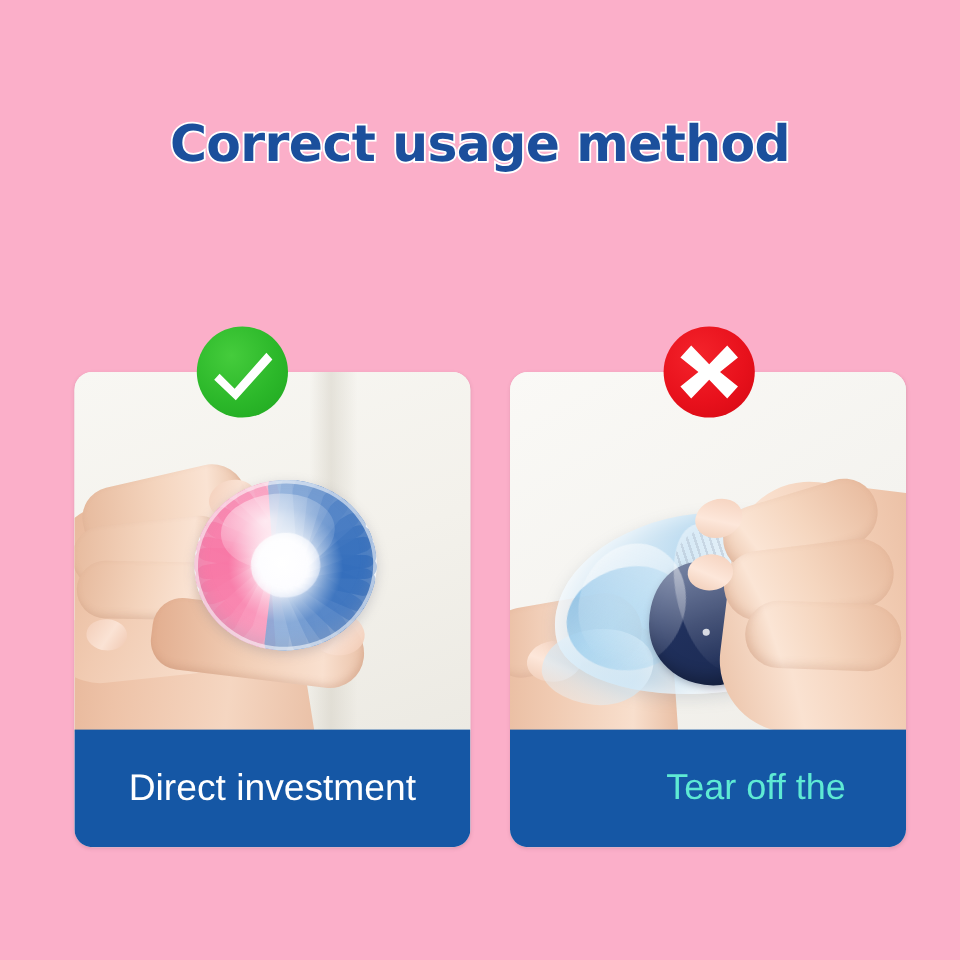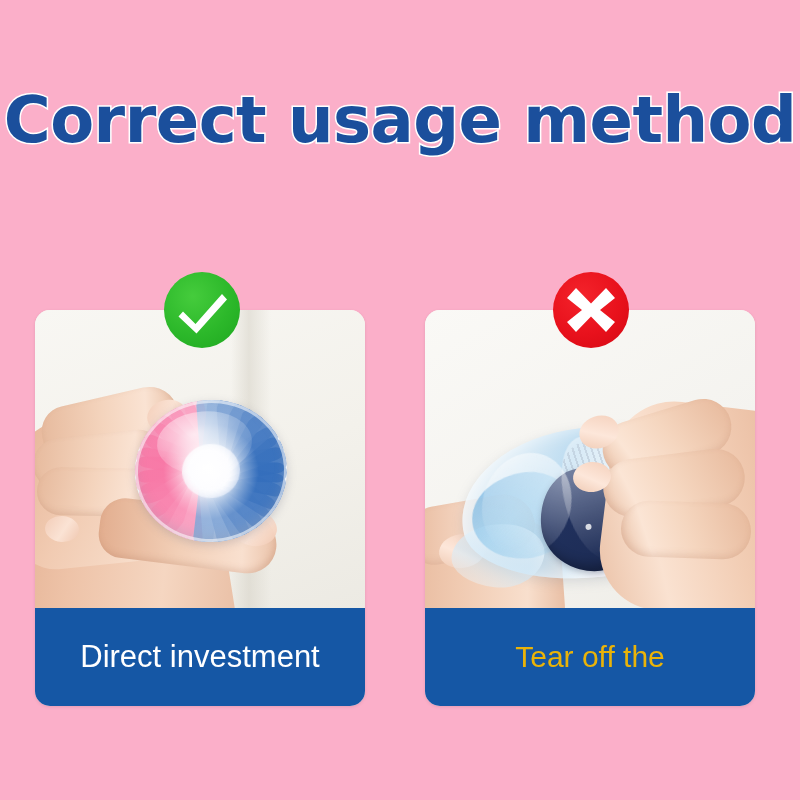--- a/index.html
+++ b/index.html
@@ -21,21 +21,21 @@
     overflow: hidden;
   }
 
   
   #title {
     position: absolute;
     top: 92px;
     left: 0;
     width: 800px;
     text-align: center;
-    font-size: 64px;
+    font-size: 42px;
     line-height: 56px;
     font-weight: bold;
     letter-spacing: -0.5px;
     color: #1b4f9c;
     font-family: "DejaVu Sans", sans-serif;
     -webkit-text-stroke: 3px #ffffff;
     paint-order: stroke fill;
     white-space: nowrap;
   }
 
@@ -43,21 +43,21 @@
   .card {
     position: absolute;
     top: 310px;
     width: 330px;
     height: 396px;
     border-radius: 15px;
     overflow: hidden;
     background: #f6f5f0;
     box-shadow: 0 1px 3px rgba(120, 70, 90, 0.18);
   }
-  #card-correct { left: 35px; }
+  #card-correct { left: 62px; }
   #card-wrong   { left: 425px; }
 
   
   .photo {
     position: absolute;
     top: 0; left: 0;
     width: 330px;
     height: 300px;
     overflow: hidden;
     background: linear-gradient(160deg, #f8f7f3 0%, #f3f1eb 55%, #eceae3 100%);
@@ -443,21 +443,21 @@
       </div>
 
       <div class="hand-r-right"></div>
       <div class="r-finger rf-1"></div>
       <div class="r-finger rf-2"></div>
       <div class="r-finger rf-3"></div>
       <div class="r-nail rn-1"></div>
       <div class="r-nail rn-2"></div>
     </div>
 
-    <div class="caption" id="caption-wrong" style="background: rgb(21, 87, 165); color: #eab308;">
+    <div class="caption" id="caption-wrong" style="background: rgb(21, 87, 165); color: #5eead4; padding-left: 40px;">
       <div class="caption-lines">
           <span>Tear off the</span>
         </div>
     </div>
   </div>
 
   <div class="badge" id="badge-cross">
     <svg viewBox="0 0 76 76" aria-hidden="true">
       <path d="M23 16 L38 31.5 L53 16 L62 26 L47 38 L62 50 L53 60 L38 44.5 L23 60 L14 50 L29 38 L14 26 Z" fill="#ffffff"></path>
     </svg>

